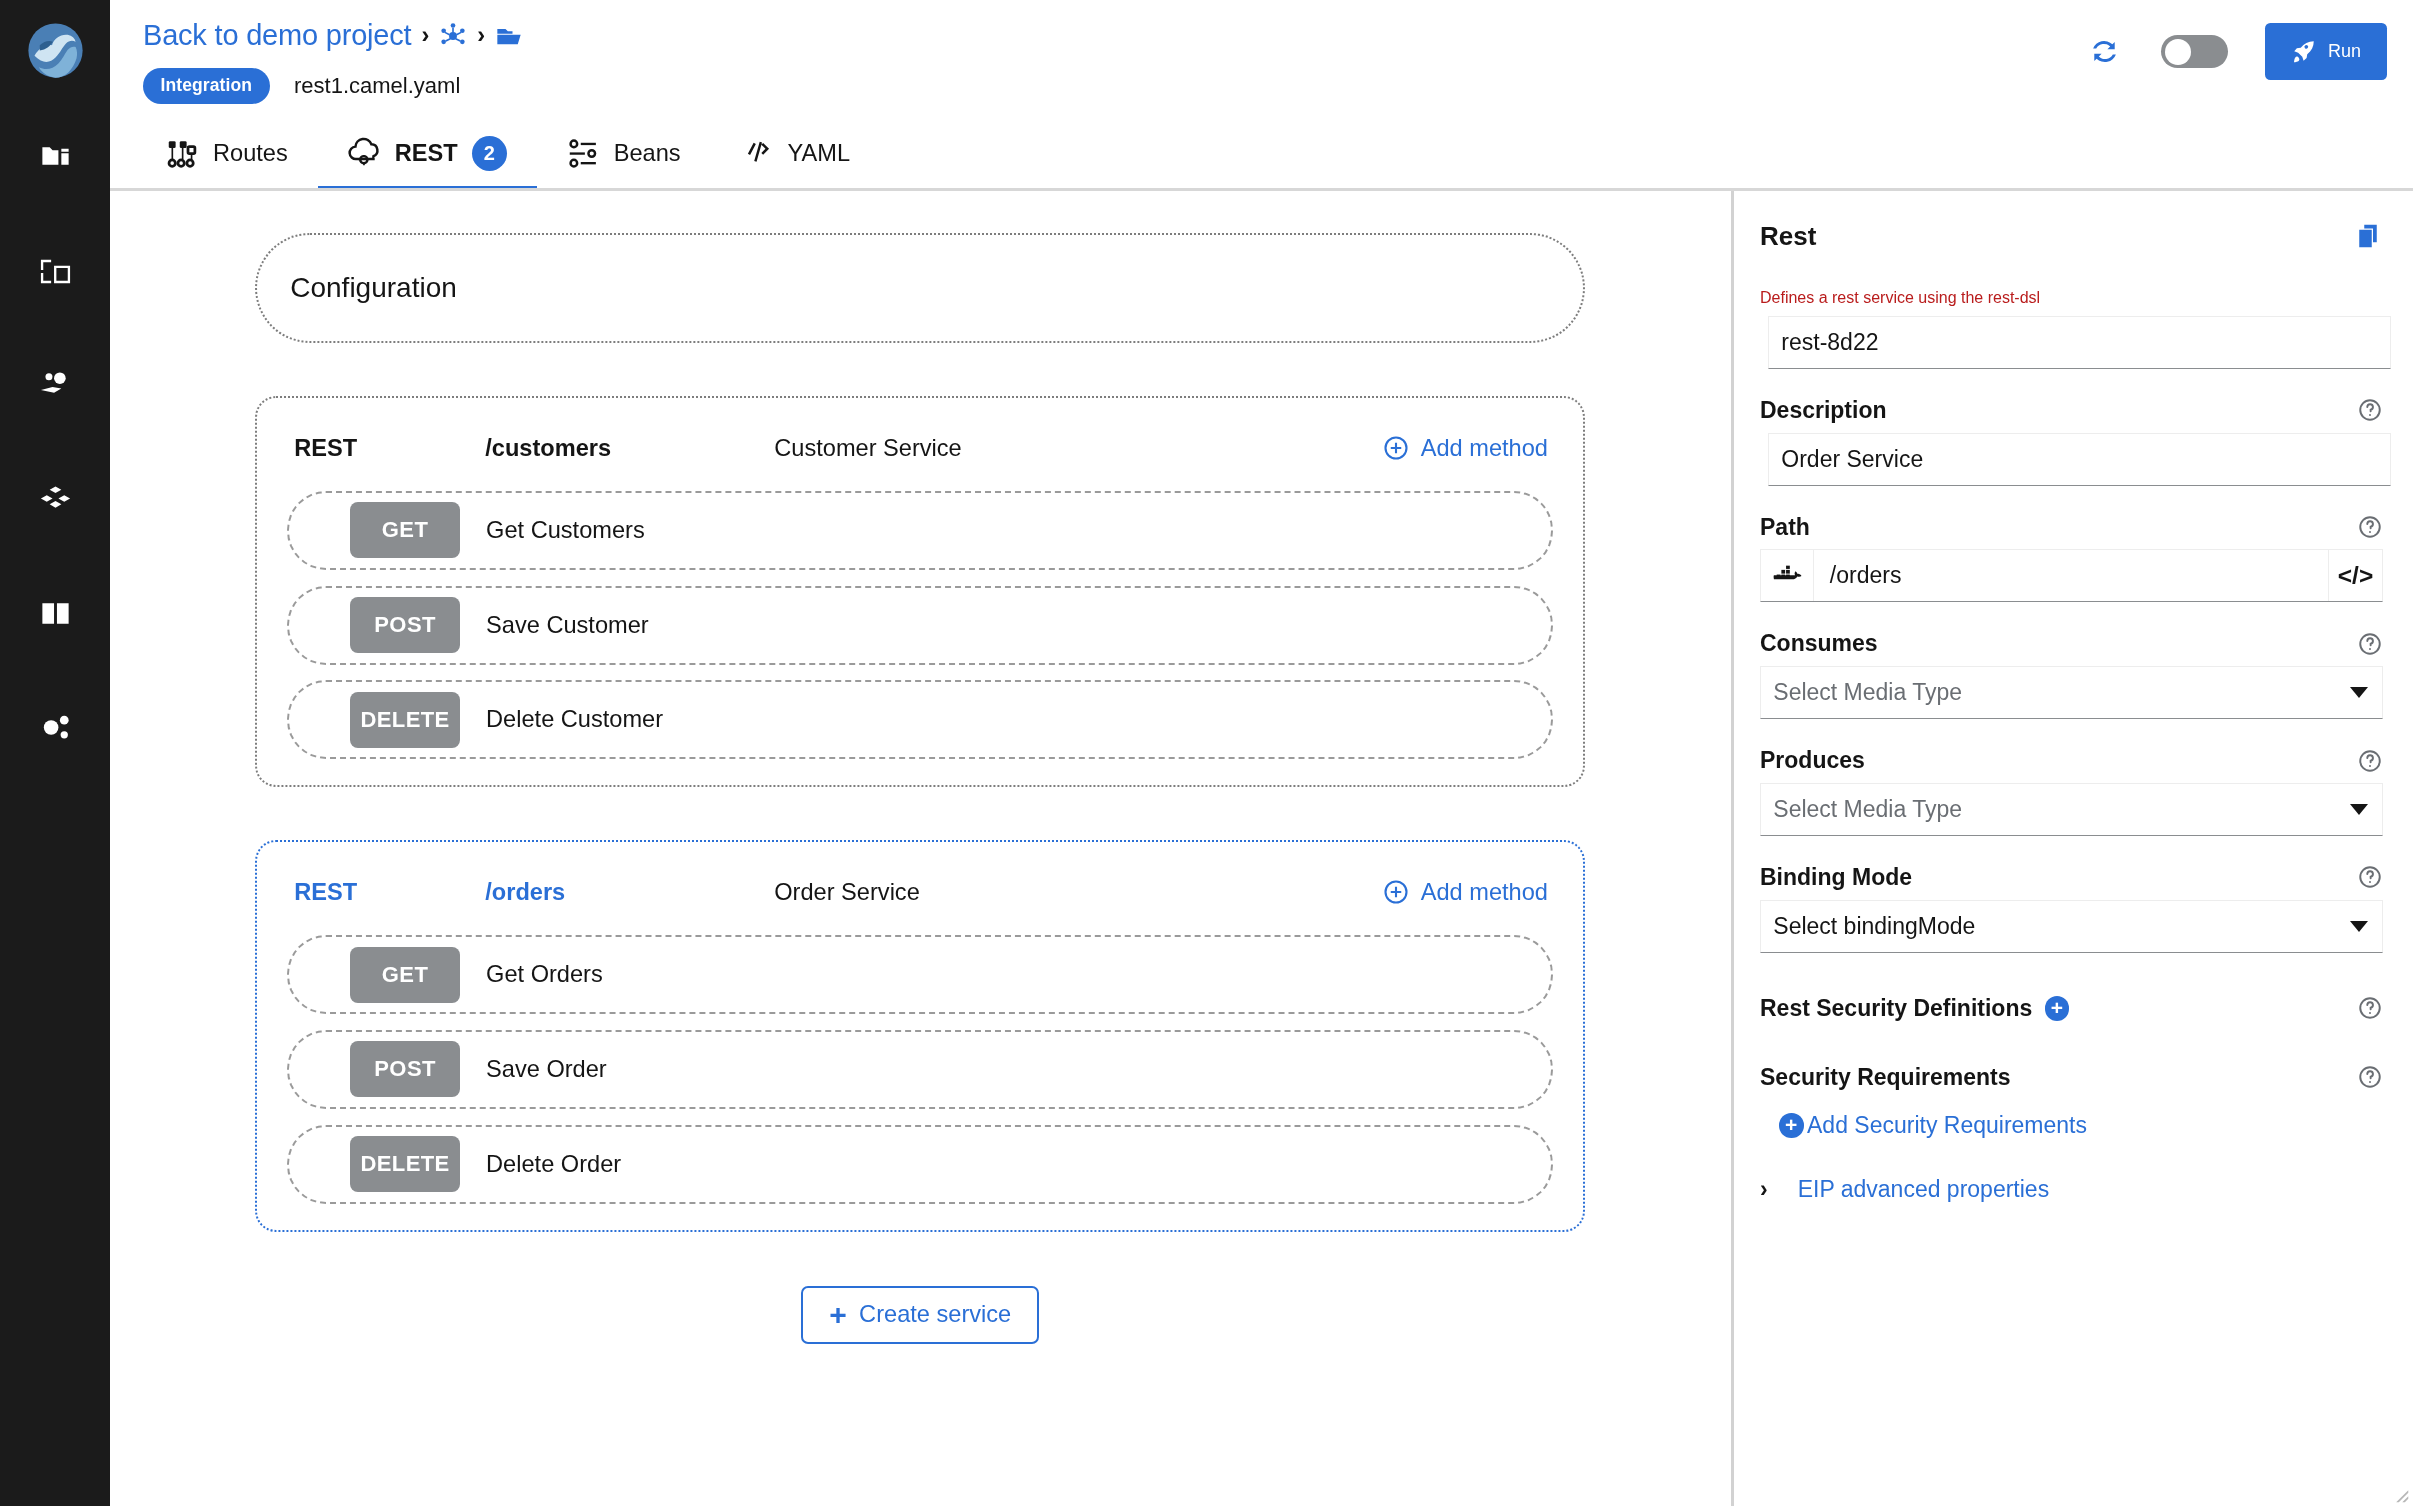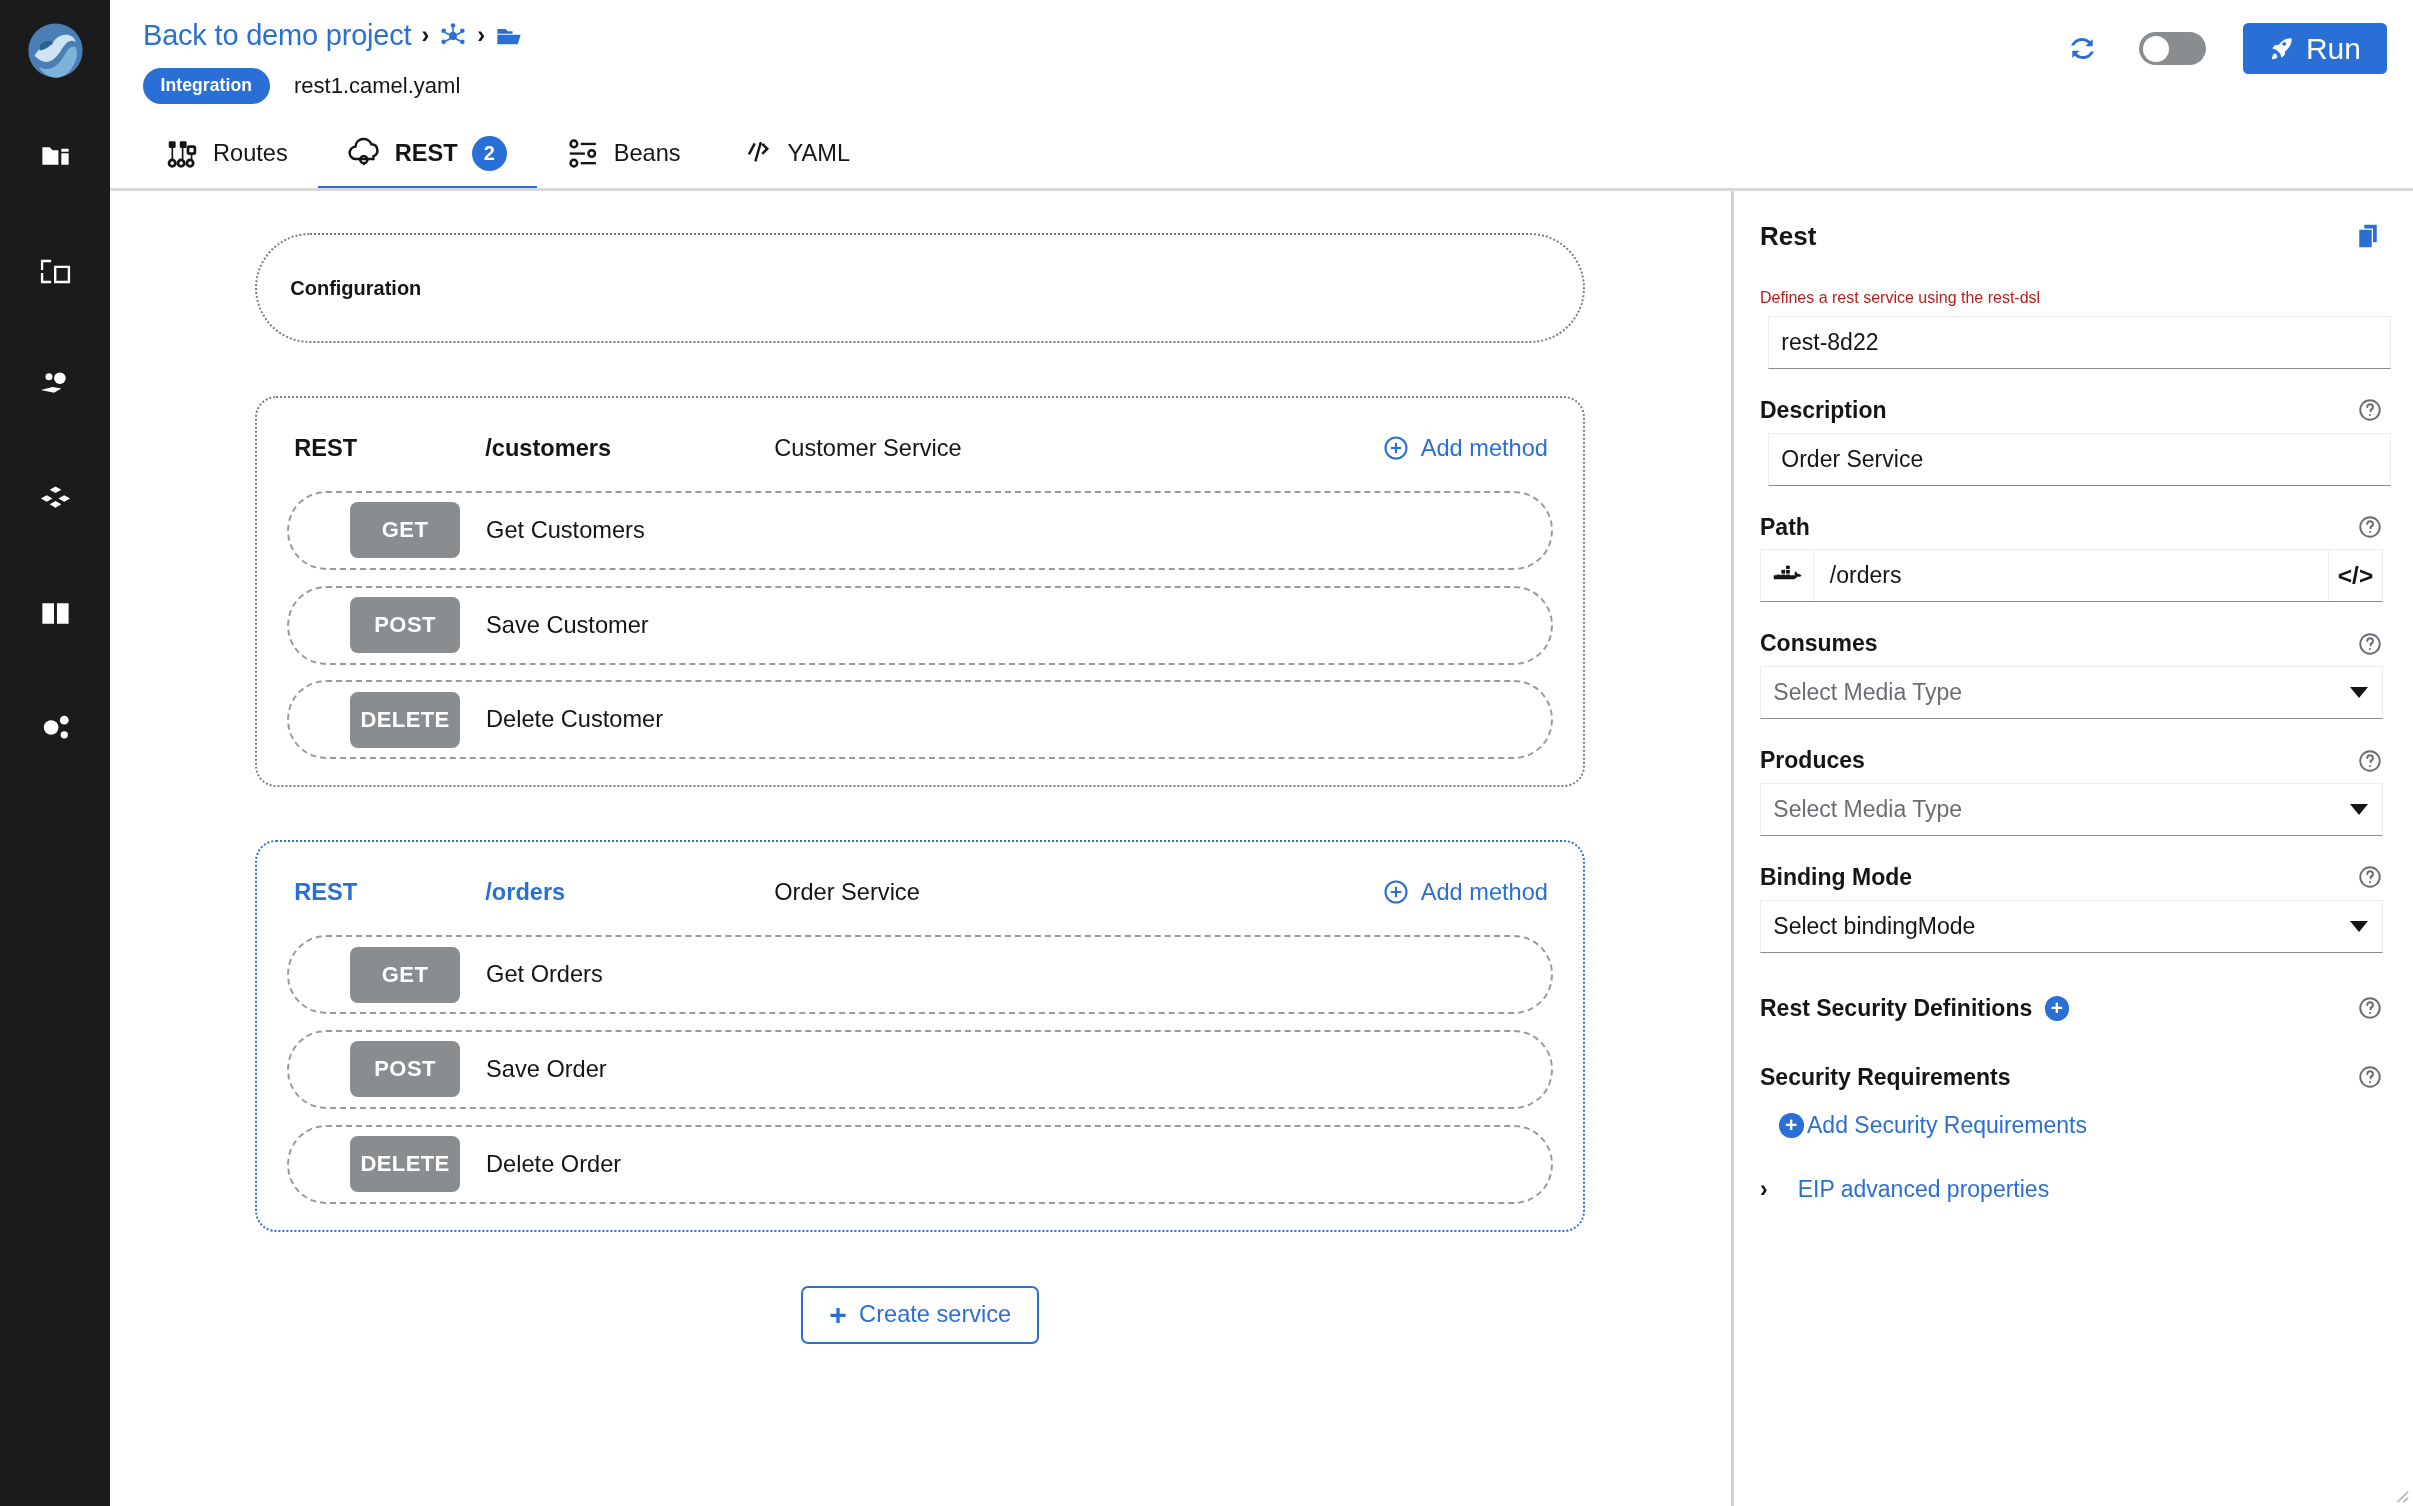--- a/index.html
+++ b/index.html
@@ -41,21 +41,21 @@
   .header-right { position: absolute; right: 26px; top: 23px; display: flex; align-items: center; gap: 37px; }
   .icon-btn { width: 40px; height: 40px; display: flex; align-items: center; justify-content: center; cursor: pointer; }
   .icon-btn svg { width: 35px; height: 35px; fill: #2a6fd6; }
   .toggle {
     width: 67px; height: 33px; border-radius: 16.6px; background: #8a8d90;
     position: relative; cursor: pointer; flex: 0 0 auto;
   }
   .toggle .knob { position: absolute; left: 3.5px; top: 3.5px; width: 26px; height: 26px; border-radius: 50%; background: #fff; }
   .run-btn {
     background: #2a6fd6; color: #fff; border: none; border-radius: 5.3px;
-    height: 51px; padding: 0 26px; font-size: 30px; cursor: pointer;
+    height: 57px; padding: 0 26px; font-size: 18px; cursor: pointer;
     display: flex; align-items: center; gap: 10.5px; font-family: "Liberation Sans", sans-serif;
   }
   .run-btn svg { width: 26px; height: 26px; fill: #fff; }
 
   
   .tabbar { height: 75px; flex: 0 0 75px; position: relative; background:#fff; }
   .tabs { display: flex; align-items: stretch; height: 100%; padding-left: 26px; gap: 0; }
   .tab {
     display: flex; align-items: center; gap: 14px; padding: 0 30px; cursor: pointer;
     position: relative; color: #151515; font-size: 23.6px;
@@ -78,21 +78,21 @@
   .divider { width: 3.5px; background: #d2d2d2; flex: 0 0 3.5px; cursor: col-resize; }
   .panel { width: 679px; flex: 0 0 679px; background: #fff; padding: 30px 30px 0 26px; position: relative; }
 
   
   .cv-inner { position: absolute; left: 0; right: 0; top: 0; }
   .config-box {
     margin: 42px auto 0; width: 1330px; height: 110px;
     border: 2.6px dotted #7d7d7d; border-radius: 55px;
     display: flex; align-items: center; padding-left: 33px;
   }
-  .config-label { font-size: 20px; font-weight: 700; color: #151515; }
+  .config-label { font-size: 28px; font-weight: 400; color: #151515; }
 
   .svc {
     margin: 53px auto 0; width: 1330px;
     border: 2.6px dotted #7d7d7d; border-radius: 21px;
     padding: 23px 30px 26px;
   }
   .svc.selected { border: 2.6px dotted #2a6fd6; }
   .svc-head { display: flex; align-items: center; height: 54px; padding: 0 5.3px 0 7px; }
   .svc-kind { font-size: 23.6px; font-weight: 700; color: #151515; width: 191px; }
   .svc.selected .svc-kind { color: #2a6fd6; }

